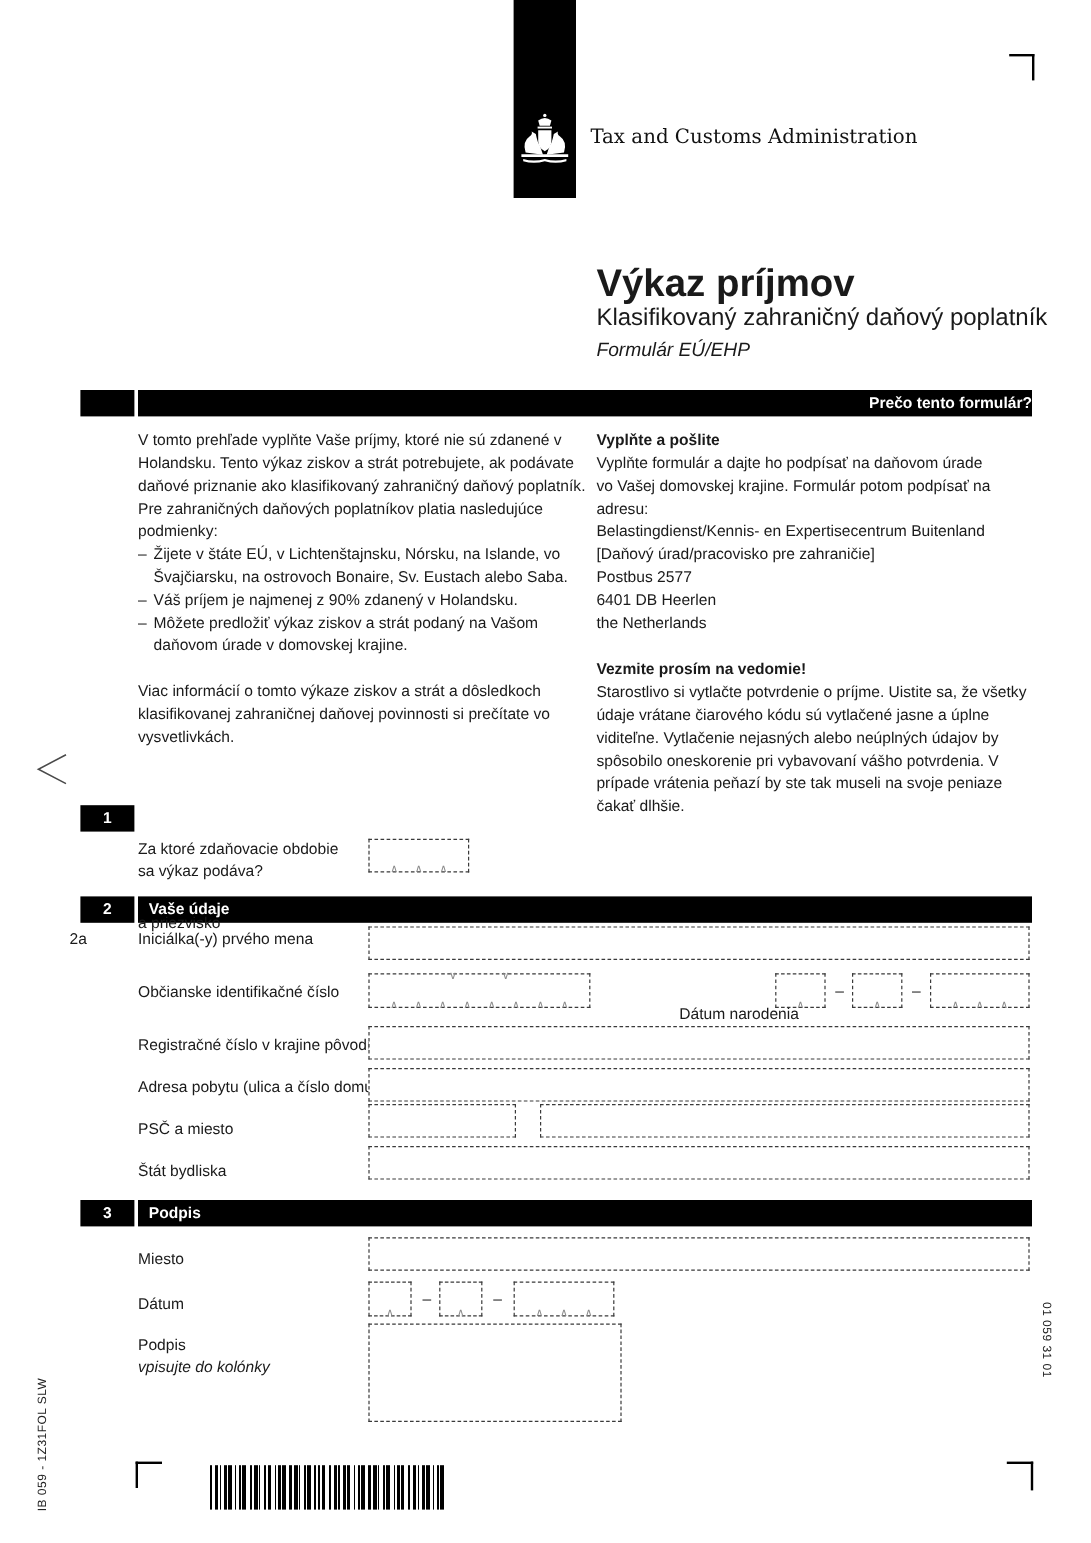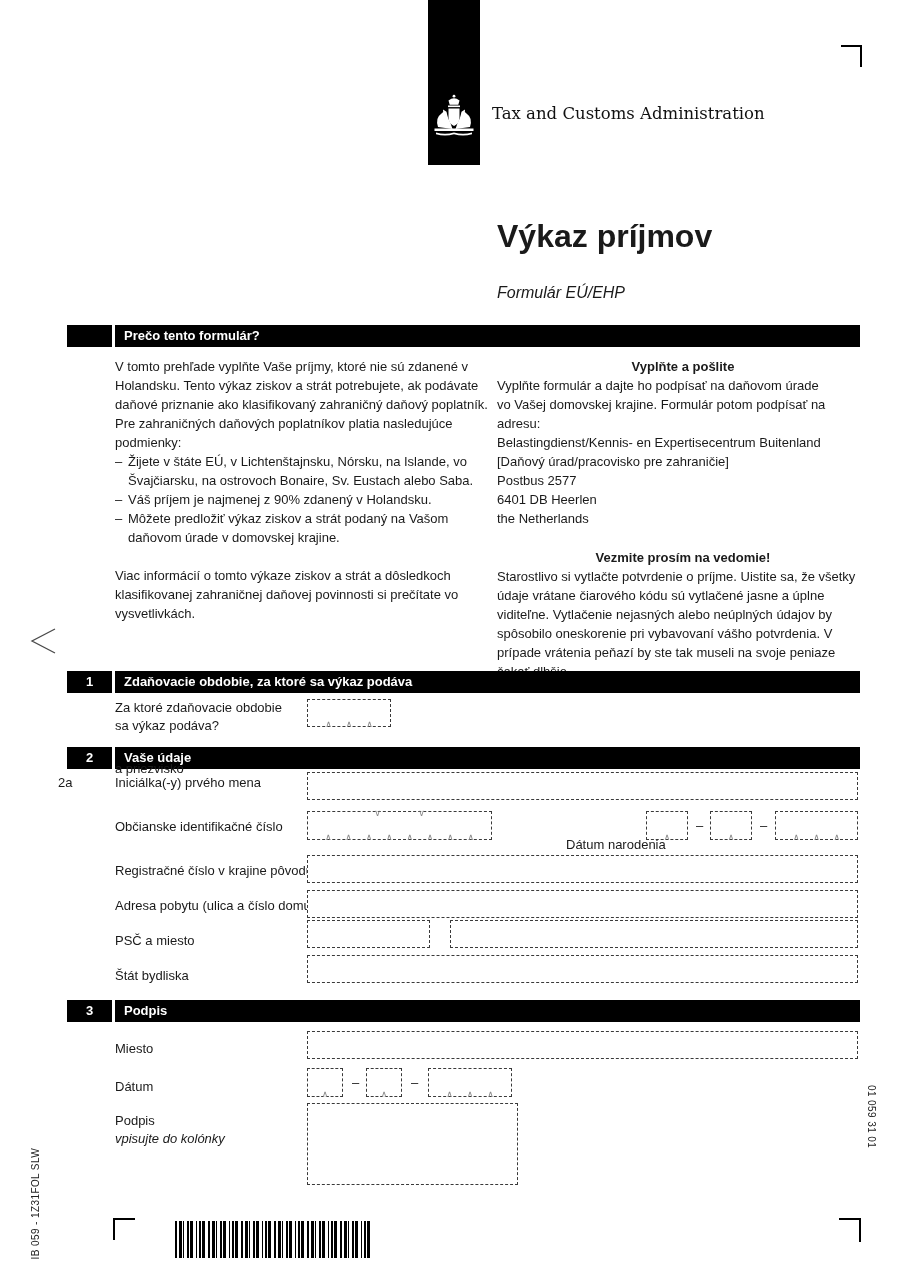--- a/index.html
+++ b/index.html
@@ -33,21 +33,21 @@
 
   
   .col { position:absolute; top:357px; font-size:13px; line-height:19px; }
   .col-left  { left:115px; width:380px; }
   .col-right { left:497px; width:372px; }
   .col p { margin:0; }
   .col .gap { margin-top:19px; }
   .bullet { display:flex; }
   .bullet .dash { flex:none; width:13px; }
   .bullet .btxt { flex:1; }
-  .bold { font-weight:bold;text-align:center; }
+  .bold { font-weight:bold; }
   .mt30 { margin-top:20px; }
 
   
   .lbl { position:absolute; font-size:13px; line-height:18px; }
   .lbl.it { font-style:italic; }
   .ibox { position:absolute; border:1px dashed #3a3a3a; background:#fff; box-sizing:border-box; }
   .comb { position:absolute; bottom:-3px; transform:translateX(-50%); font-size:9px; line-height:9px; color:#8a8a8a; }
   .comb::before { content:"\2227"; }
   .combt { position:absolute; top:-3px; transform:translateX(-50%); font-size:9px; line-height:9px; color:#8a8a8a; }
   .combt::before { content:"\2228"; }
@@ -87,24 +87,25 @@
   <div class="orgname">Tax and Customs Administration</div>
 
   <div class="crop tr"></div>
   <div class="crop br"></div>
   <div class="crop bl"></div>
   <svg class="fold" width="28" height="30" viewBox="0 0 28 30">
     <polyline points="27,3 4,15 27,27" fill="none" stroke="#4a4a4a" stroke-width="1.3"></polyline>
   </svg>
 
   <div class="ftitle">Výkaz príjmov</div>
+  <div class="fsub">Klasifikovaný zahraničný daňový poplatník</div>
   <div class="ftype">Formulár EÚ/EHP</div>
 
   <div class="numbox" style="top:325px;"></div>
-  <div class="secbar" style="top:325px;">Prečo tento formulár?</div>
+  <div class="secbar" style="top:325px;text-align:right;">Prečo tento formulár?</div>
 
   <div class="col col-left">
     <p>V tomto prehľade vyplňte Vaše príjmy, ktoré nie sú zdanené v Holandsku. Tento výkaz ziskov a strát potrebujete, ak podávate daňové priznanie ako klasifikovaný zahraničný daňový poplatník. Pre zahraničných daňových poplatníkov platia nasledujúce podmienky:</p>
     <div class="bullet">
       <span class="dash">–</span>
       <span class="btxt">Žijete v štáte EÚ, v Lichtenštajnsku, Nórsku, na Islande, vo Švajčiarsku, na ostrovoch Bonaire, Sv. Eustach alebo Saba.</span>
     </div>
     <div class="bullet">
       <span class="dash">–</span>
       <span class="btxt">Váš príjem je najmenej z 90% zdanený v Holandsku.</span>
@@ -123,21 +124,20 @@
     <div>Belastingdienst/Kennis- en Expertisecentrum Buitenland</div>
     <div>[Daňový úrad/pracovisko pre zahraničie]</div>
     <div>Postbus 2577</div>
     <div>6401 DB Heerlen</div>
     <div>the Netherlands</div>
     <div class="bold mt30">Vezmite prosím na vedomie!</div>
     <p>Starostlivo si vytlačte potvrdenie o príjme. Uistite sa, že všetky údaje vrátane čiarového kódu sú vytlačené jasne a úplne viditeľne. Vytlačenie nejasných alebo neúplných údajov by spôsobilo oneskorenie pri vybavovaní vášho potvrdenia. V prípade vrátenia peňazí by ste tak museli na svoje peniaze čakať dlhšie.</p>
   </div>
 
   <div class="numbox" style="top:671px;">1</div>
-  <div class="secbar" style="top:671px;">Zdaňovacie obdobie, za ktoré sa výkaz podáva</div>
   <div class="lbl" style="left:115px; top:699px;">Za ktoré zdaňovacie obdobie</div>
   <div class="lbl" style="left:115px; top:717px;">sa výkaz podáva?</div>
   <div class="ibox" style="left:307px; top:699px; width:84px; height:28px;">
     <span class="comb" style="left:25%;"></span>
     <span class="comb" style="left:50%;"></span>
     <span class="comb" style="left:75%;"></span>
   </div>
 
   <div class="numbox" style="top:747px;">2</div>
   <div class="secbar" style="top:747px;">Vaše údaje</div>

